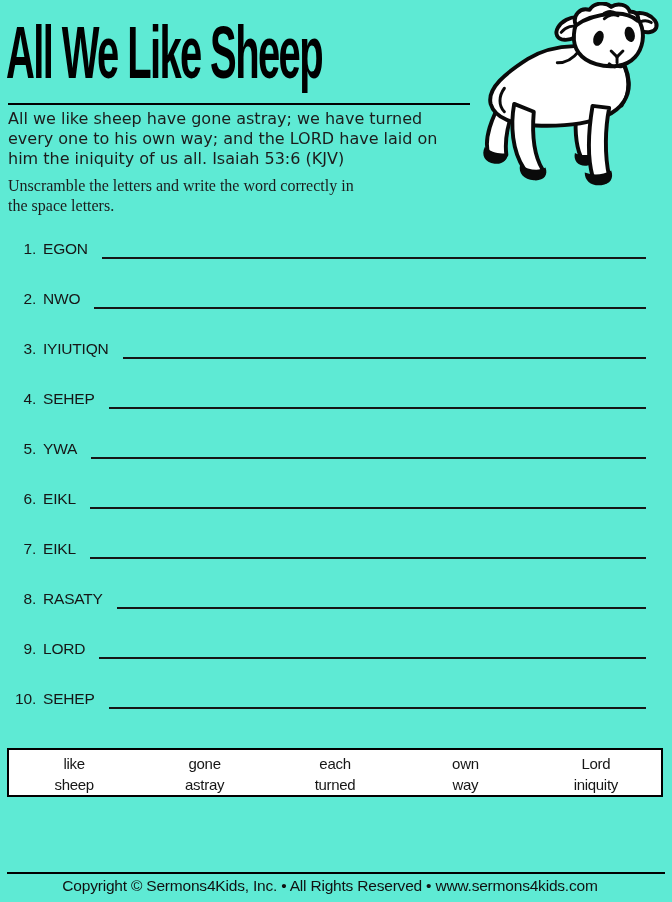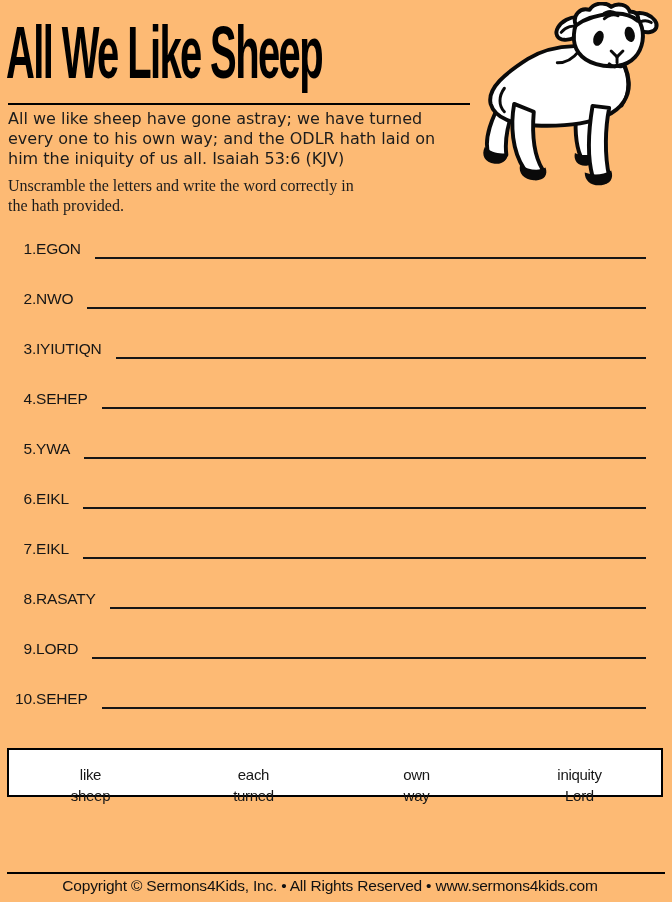--- a/index.html
+++ b/index.html
@@ -1,20 +1,20 @@
 <!DOCTYPE html>
 <html><head>
 <meta charset="utf-8">
 <style>
   * { margin:0; padding:0; box-sizing:border-box; }
   html,body { background:#ffffff; }
   body { font-family:"Liberation Sans", sans-serif; color:#1a1a1a; }
   .page {
     position:relative; width:672px; height:902px; margin:0 auto;
-    background:#fdba74; overflow:hidden;
+    background:#5eead4; overflow:hidden;
   }
 
   
   .title {
     position:absolute; left:6px; top:16px;
     font-family:"Liberation Sans", sans-serif;
     font-weight:700; font-size:74px; line-height:1; color:#000;
     transform:scaleX(0.54); transform-origin:left top;
     letter-spacing:-3px; white-space:nowrap;
   }
@@ -36,35 +36,35 @@
   .lamb { position:absolute; left:475px; top:2px; width:192px; height:196px; }
 
   
   .puzzle { position:absolute; left:0; top:233px; width:646px; }
   .p-row { display:flex; align-items:flex-start; height:50px; }
   .p-num {
     width:36px; text-align:right; padding-top:5px;
     font-size:15.5px; line-height:21px; letter-spacing:-0.2px; color:#161616;
   }
   .p-word {
-    padding-top:5px;
+    margin-left:7px; padding-top:5px;
     font-size:15.5px; line-height:21px; letter-spacing:-0.2px; color:#161616;
   }
   .p-blank {
     flex:1; margin-left:14px; height:26px;
     border-bottom:2px solid #161616;
   }
 
   
   .word-bank {
     position:absolute; left:7px; top:748px; width:656px; height:49px;
     border:2px solid #000; display:flex; background:#fff;
   }
   .wb-col {
-    flex:1; text-align:center; padding-top:14px;
+    flex:1; text-align:center; padding-top:3px;
     font-size:15px; line-height:21px; letter-spacing:-0.3px; color:#161616;
   }
   .wb-word { display:block; }
 
   
   .footer-rule {
     position:absolute; left:7px; top:872px; width:658px; height:0;
     border-top:2px solid #000;
   }
   .footer-text {
@@ -120,27 +120,27 @@
 
       <path class="lineart-thin" d="M139,50 L145,56 L151,50"></path>
       <path class="lineart-thin" d="M145,56 L145,62"></path>
       <path class="lineart-thin" d="M137,63 C140,66 144,67 145,65"></path>
       <path class="lineart-thin" d="M145,65 C148,67 152,66 154,63"></path>
     </svg>
   </div>
 
   <div class="verse">
     <div>All we like sheep have gone astray; we have turned</div>
-    <div>every one to his own way; and the ODLR hath laid on</div>
+    <div>every one to his own way; and the LORD have laid on</div>
     <div>him the iniquity of us all. Isaiah 53:6 (KJV)</div>
   </div>
 
   <div class="instructions">
     <div>Unscramble the letters and write the word correctly in</div>
-    <div>the hath provided.</div>
+    <div>the space letters.</div>
   </div>
 
   <div class="puzzle">
     <div class="p-row">
       <span class="p-num">1.</span>
       <span class="p-word">EGON</span>
       <span class="p-blank"></span>
     </div>
     <div class="p-row">
       <span class="p-num">2.</span>
@@ -188,29 +188,33 @@
       <span class="p-blank"></span>
     </div>
   </div>
 
   <div class="word-bank">
     <div class="wb-col">
       <span class="wb-word">like</span>
       <span class="wb-word">sheep</span>
     </div>
     <div class="wb-col">
+      <span class="wb-word">gone</span>
+      <span class="wb-word">astray</span>
+    </div>
+    <div class="wb-col">
       <span class="wb-word">each</span>
       <span class="wb-word">turned</span>
     </div>
     <div class="wb-col">
       <span class="wb-word">own</span>
       <span class="wb-word">way</span>
     </div>
     <div class="wb-col">
+      <span class="wb-word">Lord</span>
       <span class="wb-word">iniquity</span>
-      <span class="wb-word">Lord</span>
     </div>
   </div>
 
   <div class="footer-rule"></div>
   <div class="footer-text">Copyright © Sermons4Kids, Inc. • All Rights Reserved • www.sermons4kids.com</div>
 
 </div>
 
 </body></html>

